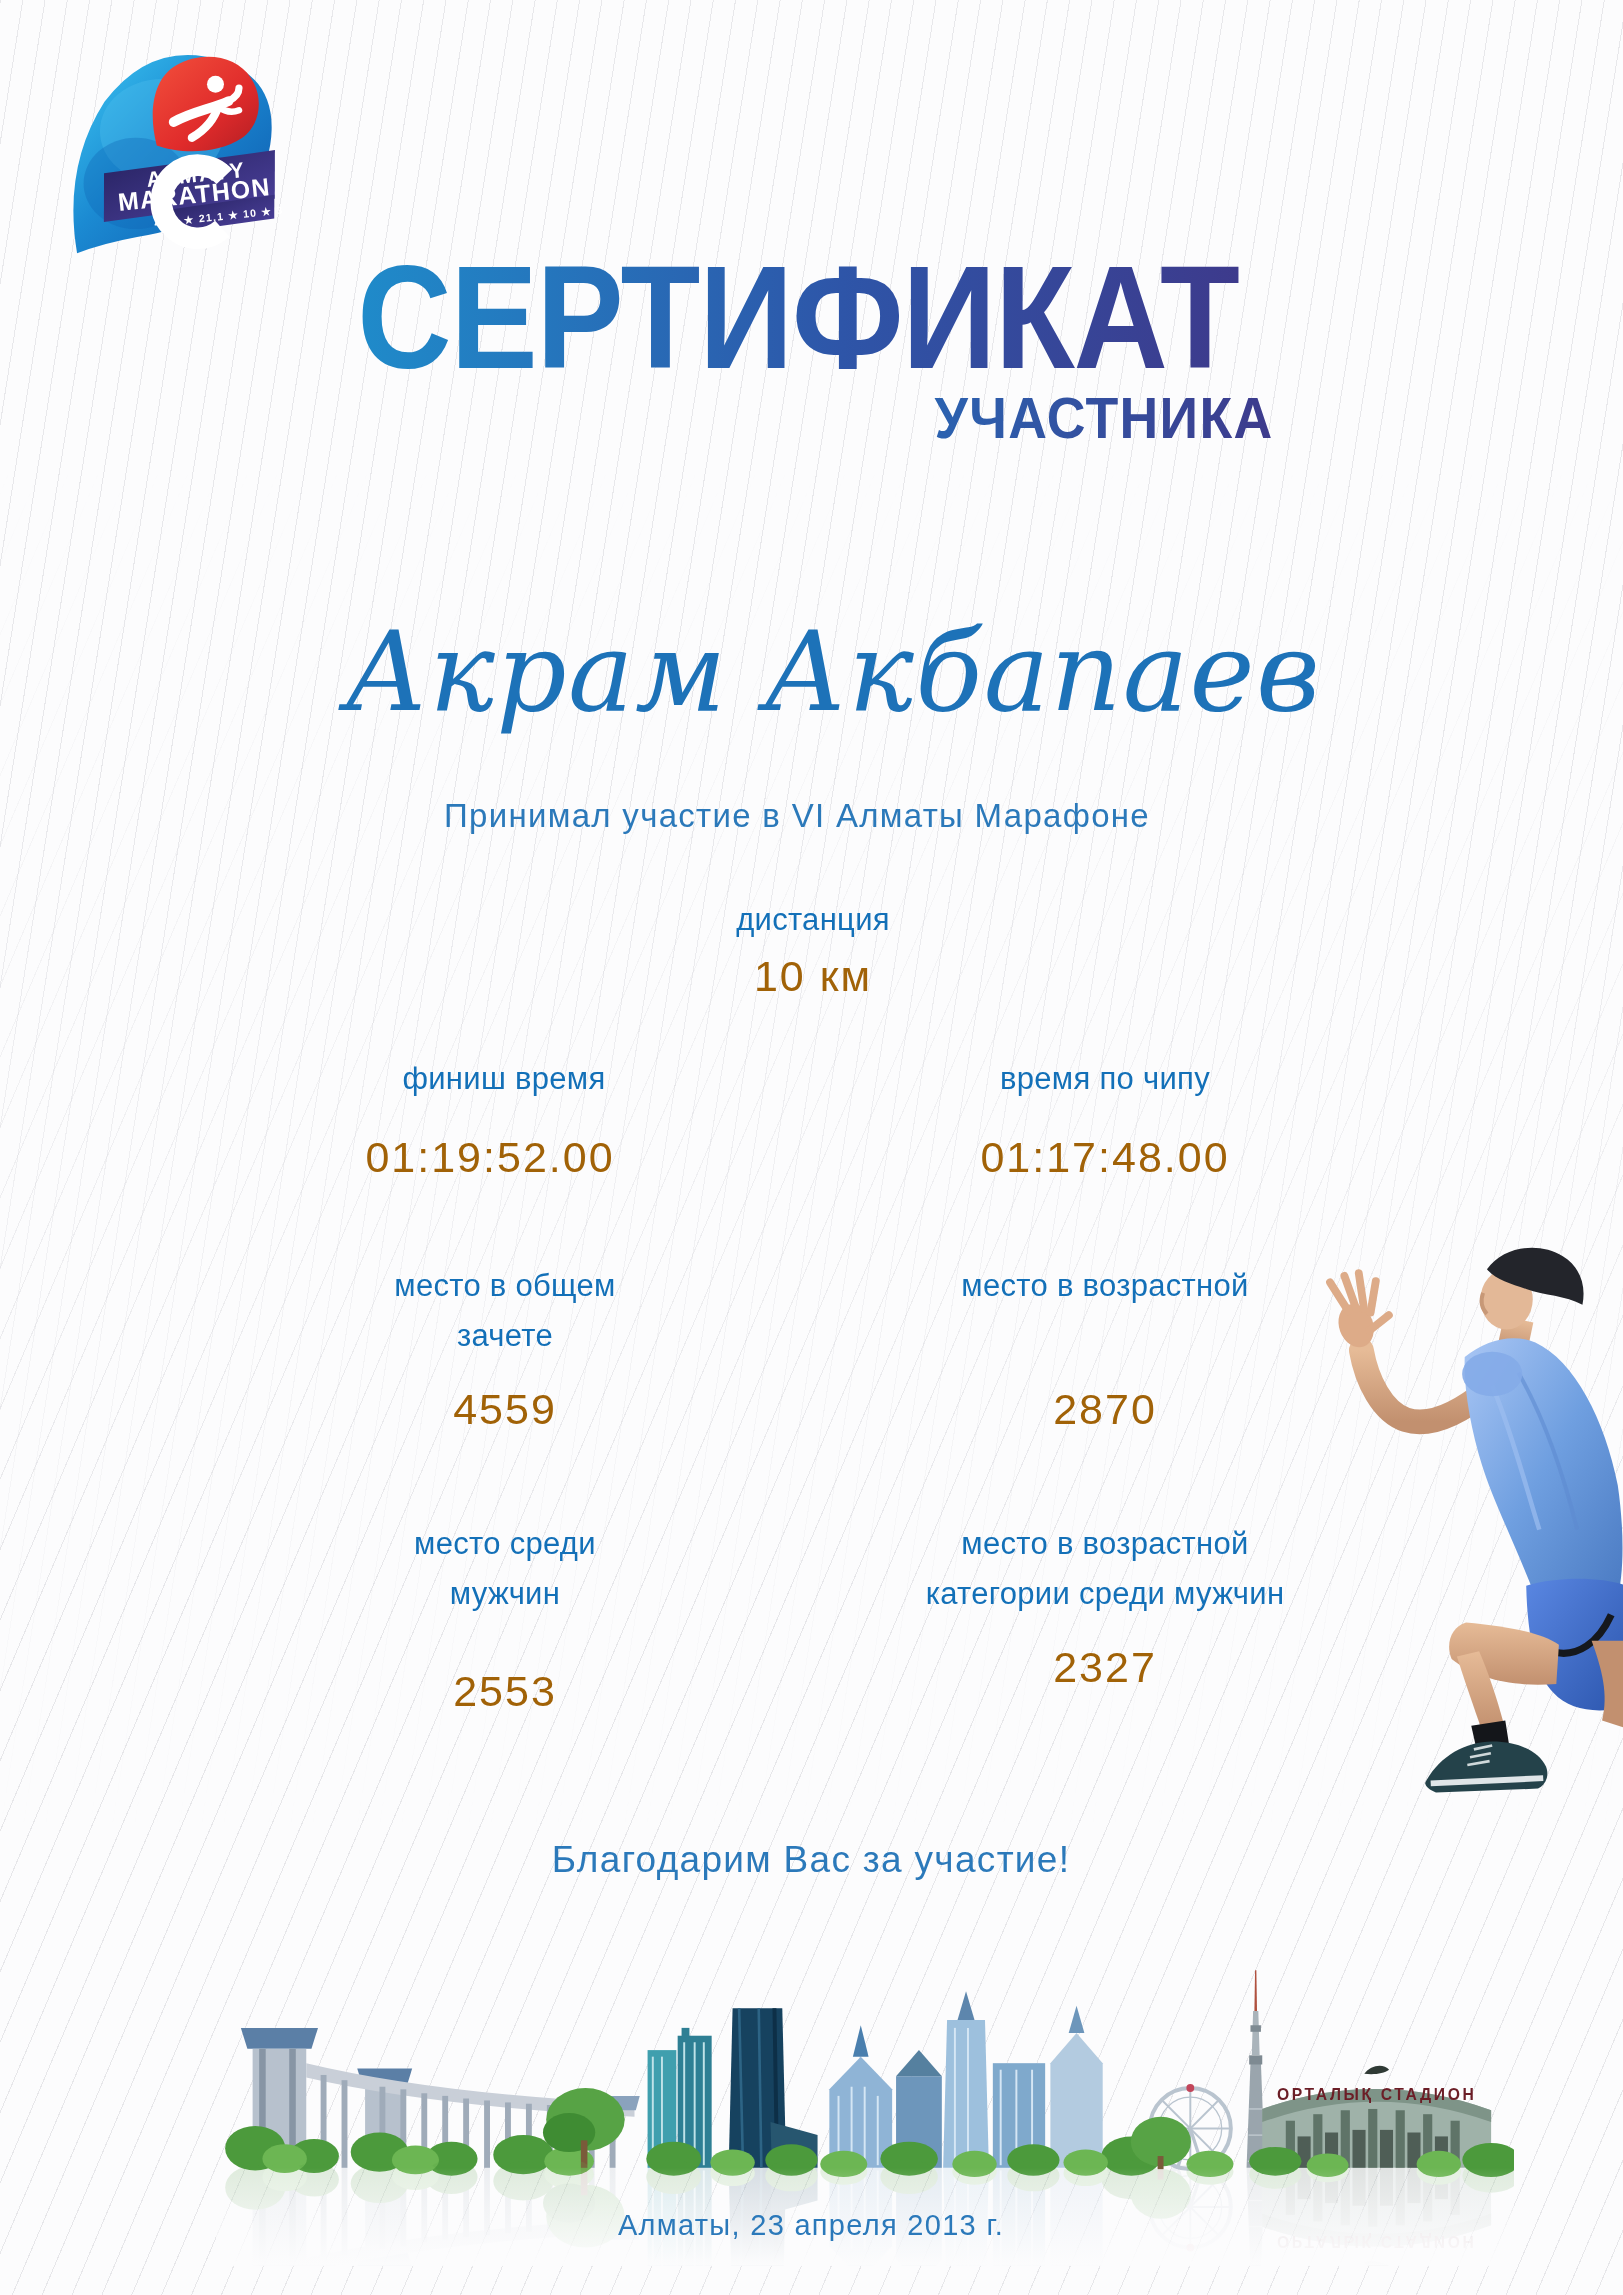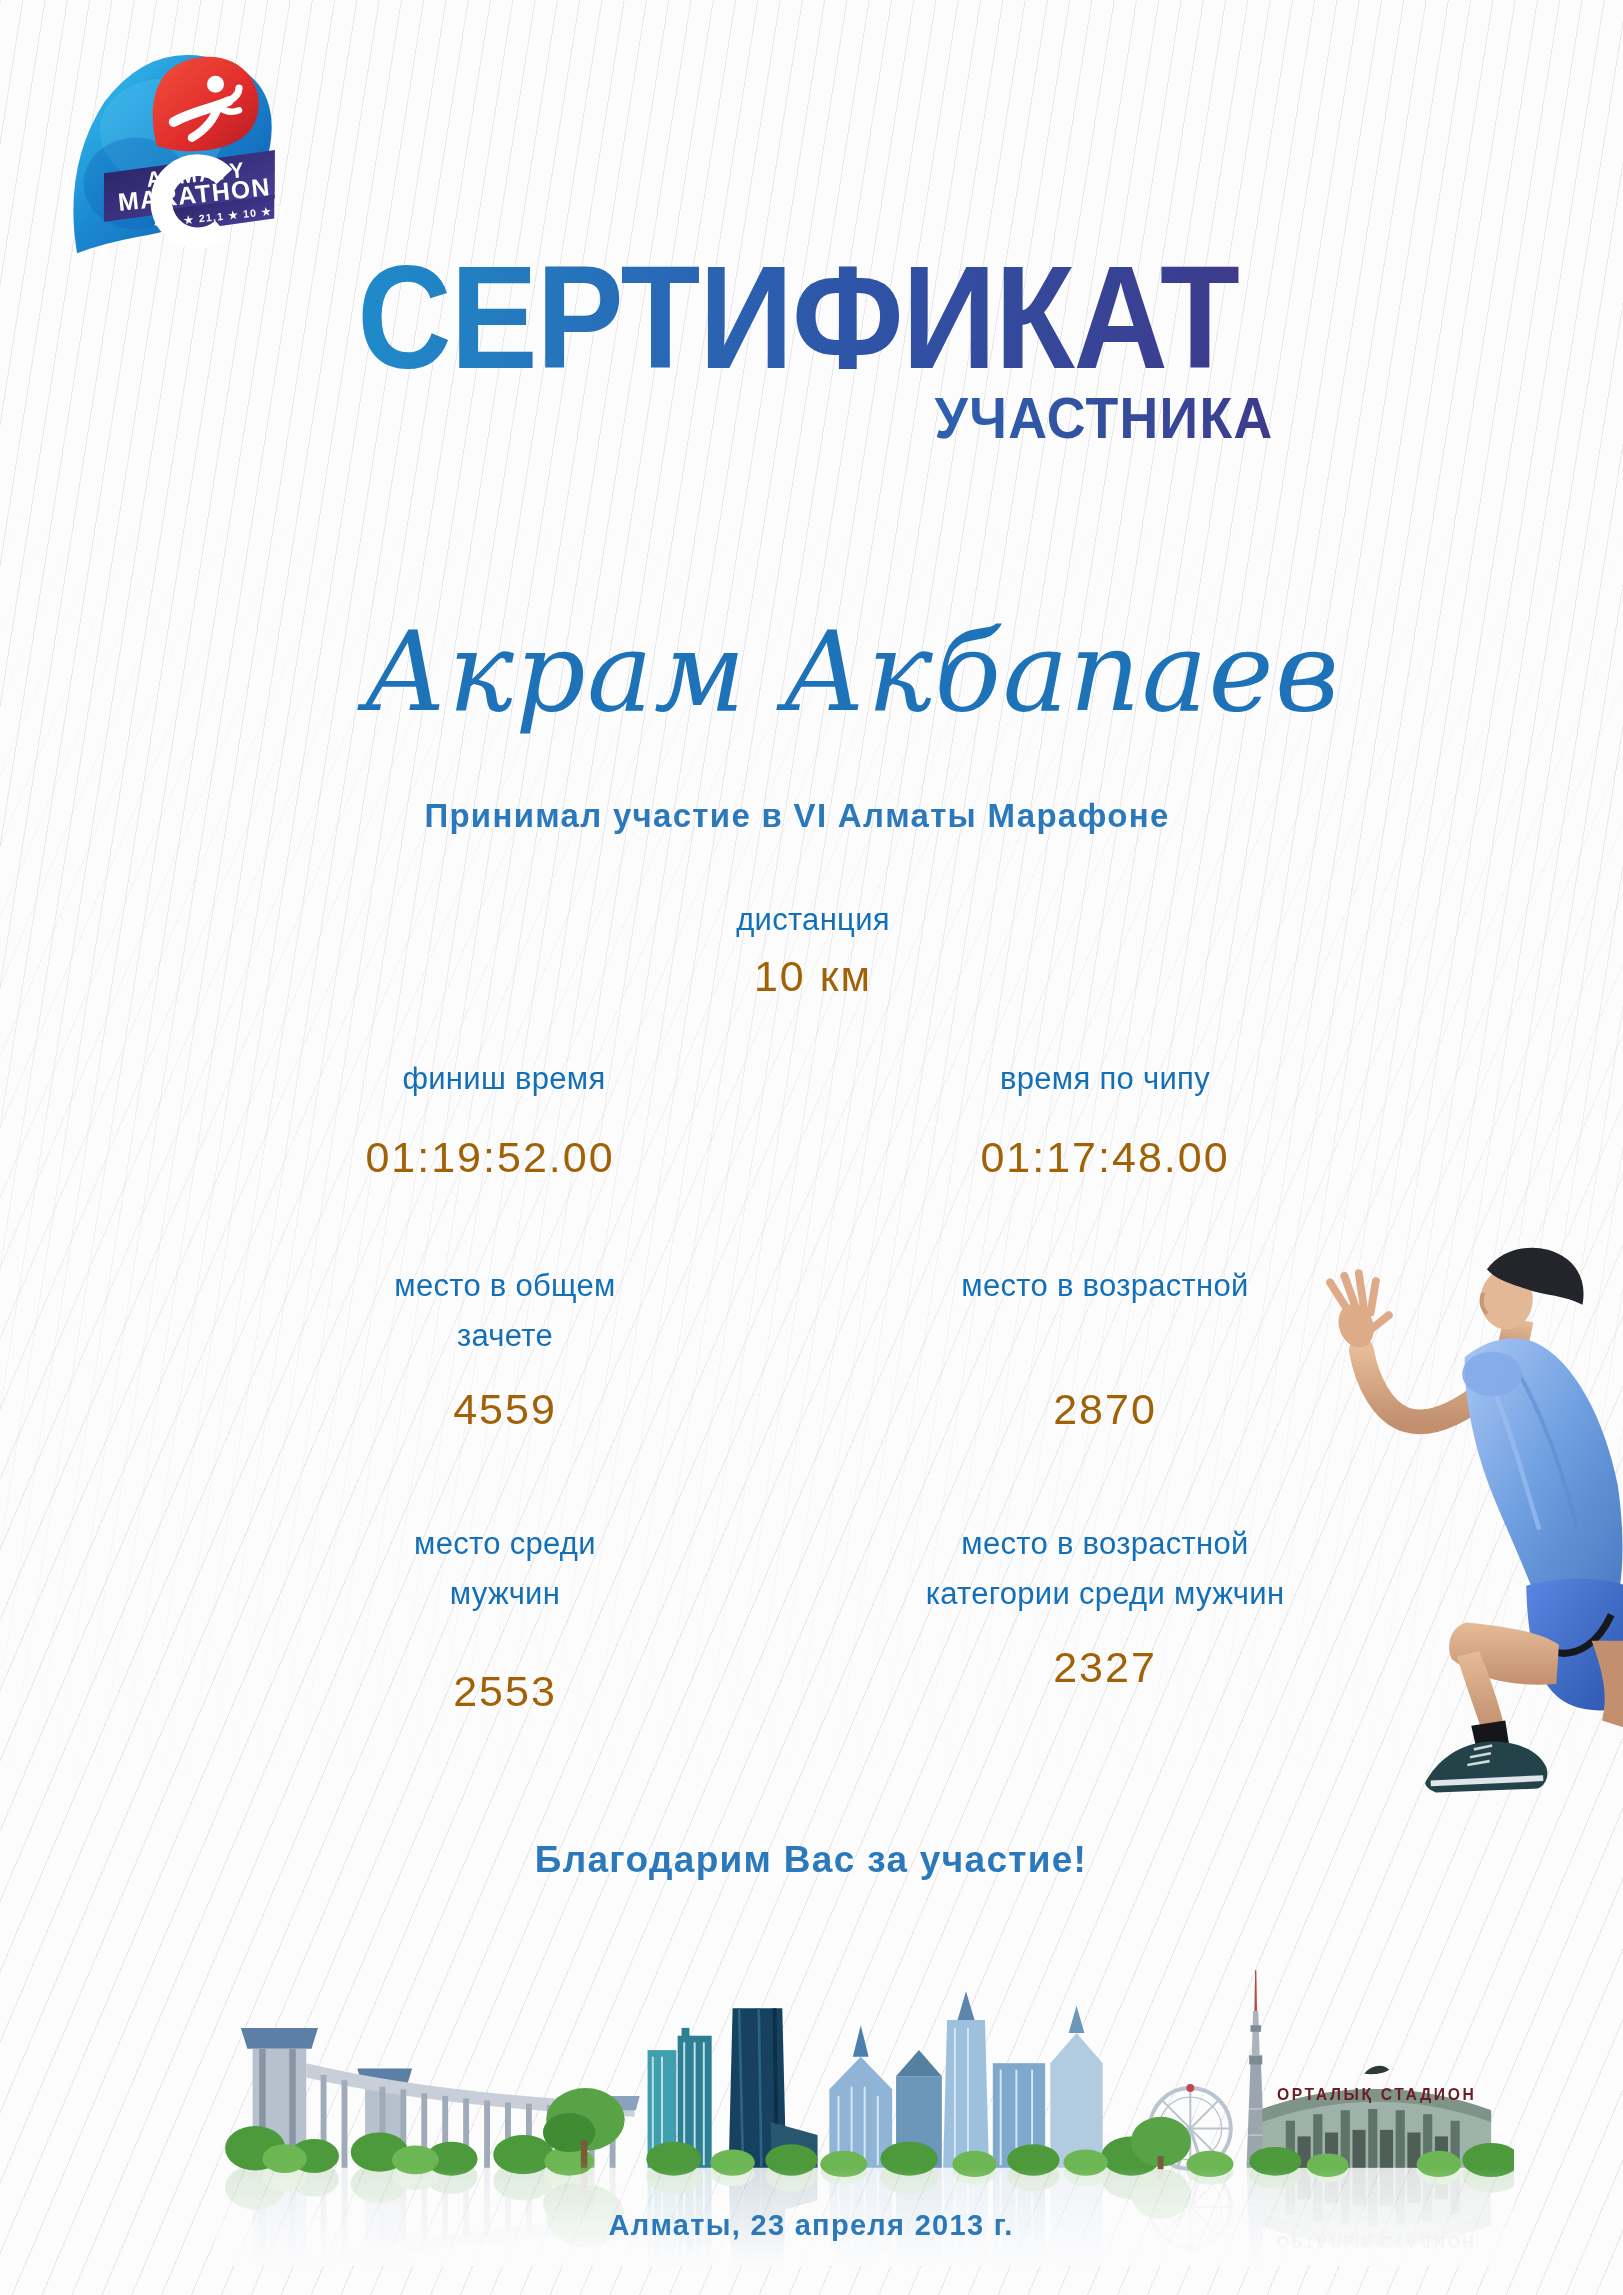--- a/index.html
+++ b/index.html
@@ -12,21 +12,21 @@
       -webkit-mask-image:linear-gradient(to bottom,#000 0%,#000 35%,transparent 80%);
       mask-image:linear-gradient(to bottom,#000 0%,#000 35%,transparent 80%);}
   .bg2{background:repeating-linear-gradient(113deg,#d6d6db 0 1px,transparent 1px 27.5px);
       opacity:.55;
       -webkit-mask-image:linear-gradient(to bottom,transparent 20%,#000 70%);
       mask-image:linear-gradient(to bottom,transparent 20%,#000 70%);}
   .abs{position:absolute;white-space:nowrap;}
   .cx{transform:translateX(-50%);text-align:center;}
   .lbl{font-weight:normal;font-size:31px;line-height:50px;color:#1370b8;letter-spacing:0.3px;}
   .val{font-weight:400;font-size:43px;color:#a16207;letter-spacing:2px;}
-  .thin{font-weight:700;color:#2b79ba;letter-spacing:1.3px;}
+  .thin{font-weight:400;color:#2b79ba;letter-spacing:1.3px;}
   .name{font-family:"DejaVu Serif","Liberation Serif",serif;font-style:italic;
         font-size:110px;color:#1d72b8;letter-spacing:1.3px;}
   svg text{font-family:"Liberation Sans",sans-serif;}
 </style>
 </head>
 <body>
 
 <div class="page">
   <div class="bg"></div>
   <div class="bg2"></div>
@@ -87,21 +87,21 @@
       </linearGradient>
     </defs>
     <g transform="scale(1,1.12)">
       <text x="740" y="171" text-anchor="middle" font-size="200" font-weight="bold" letter-spacing="-2" fill="url(#tg)">СЕРТИФИКАТ</text>
     </g>
     <g transform="scale(1,1.08)">
       <text x="1467" y="276" text-anchor="end" font-size="82" font-weight="bold" letter-spacing="2" fill="url(#tg2)">УЧАСТНИКА</text>
     </g>
   </svg>
 
-  <div class="abs cx name" style="left:852px;top:608px">Акрам Акбапаев</div>
+  <div class="abs cx name" style="left:833px;top:608px">Акрам Акбапаев</div>
 
   <div class="abs cx thin" style="left:797px;top:797px;font-size:33px">Принимал участие в VI Алматы Марафоне</div>
 
   <div class="abs cx lbl" style="left:813px;top:895px">дистанция</div>
   <div class="abs cx val" style="left:813px;top:952px">10 км</div>
 
   <div class="abs cx lbl" style="left:504px;top:1054px">финиш время</div>
   <div class="abs cx lbl" style="left:1105px;top:1054px">время по чипу</div>
   <div class="abs cx val" style="left:490px;top:1133px">01:19:52.00</div>
   <div class="abs cx val" style="left:1105px;top:1133px">01:17:48.00</div>

